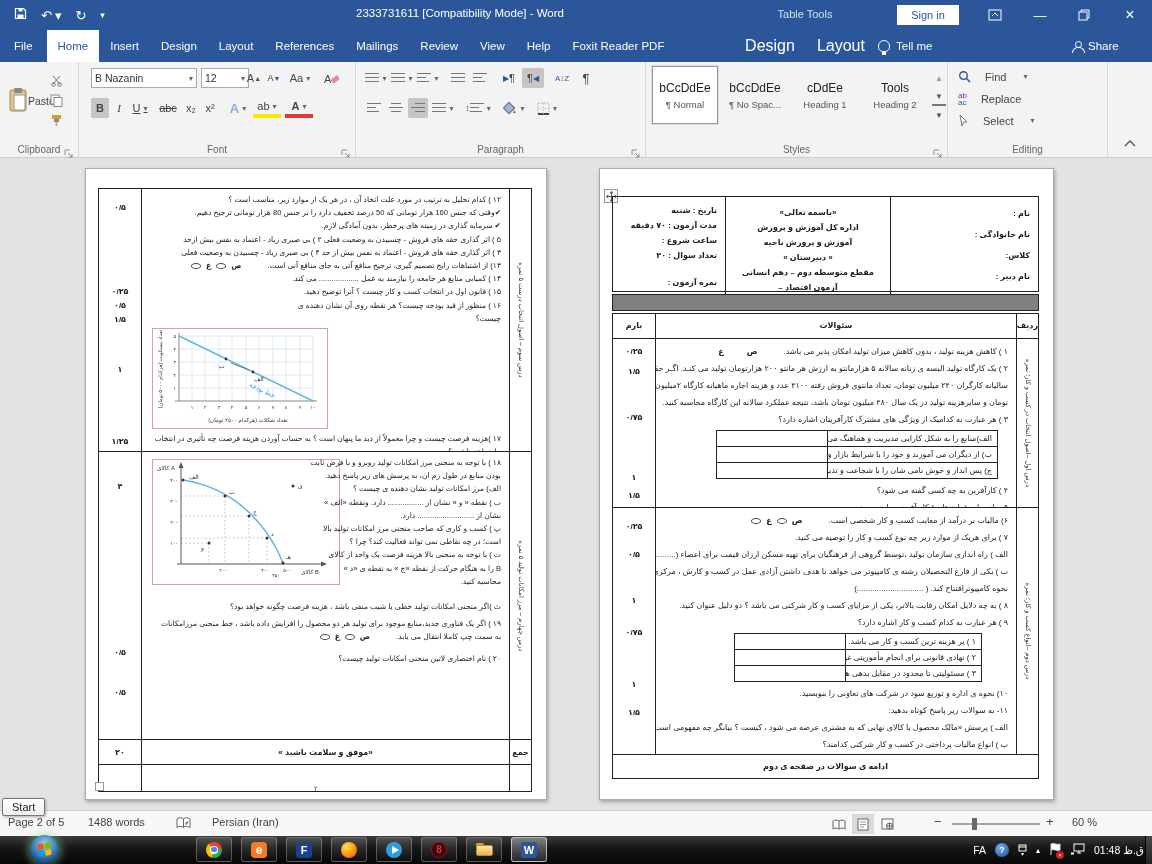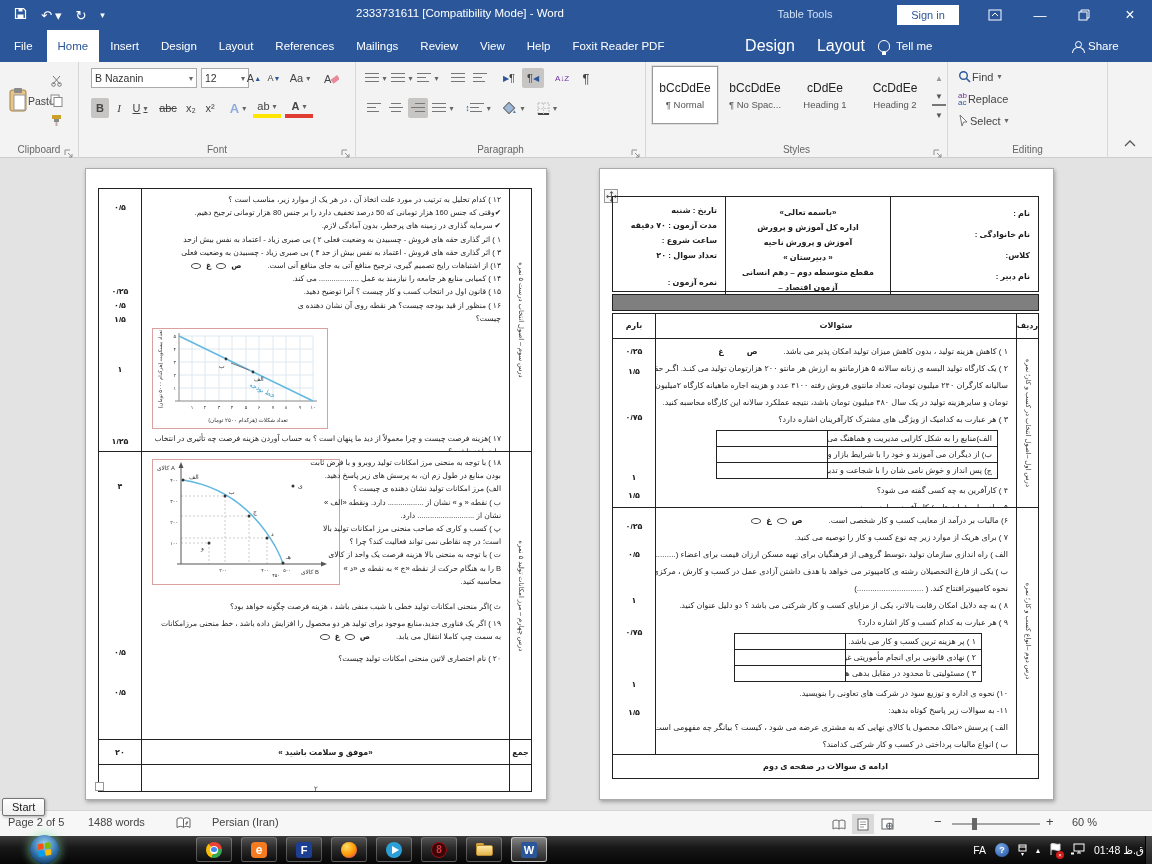--- a/index.html
+++ b/index.html
@@ -35,21 +35,21 @@
 .bigbtn{position:absolute;display:flex;flex-direction:row;align-items:center;justify-content:flex-start;font-size:10.5px;color:#444}
 .sm{position:absolute;display:flex;align-items:center;justify-content:center;font-size:11px;color:#444;height:20px}
 .tgl{background:#c8c6c4;border-radius:2px}
 .combo{position:absolute;height:20px;background:#fff;border:1px solid #aaa;display:flex;align-items:center;justify-content:space-between;font-size:10.5px;padding:0 3px;color:#333}
 .dd{font-size:8px;color:#666;margin-left:3px}
 .stylecard{position:absolute;top:4px;width:66px;height:58px;border:1px solid transparent;display:flex;flex-direction:column;align-items:center;justify-content:center;gap:4px}
 .stylecard .samp{font-size:12px;color:#222}
 .stylecard .nm{font-size:9.5px;color:#555}
 .stylecard.sel{border:1px solid #999;background:#fff;box-shadow:0 0 0 1px #ddd}
 .hblue{color:#2e74b5;font-size:15px}
-.edrow{position:absolute;left:10px;display:flex;align-items:center;gap:1px;font-size:11px;color:#444}
+.edrow{position:absolute;left:10px;display:flex;align-items:center;gap:14px;font-size:11px;color:#444}
 .chevu{position:absolute;right:16px;bottom:6px}
 
 .li{display:inline-block;width:14px;height:12px;background:
  linear-gradient(#777,#777) 0 1px/14px 1.4px no-repeat,
  linear-gradient(#777,#777) 0 5px/14px 1.4px no-repeat,
  linear-gradient(#777,#777) 0 9px/14px 1.4px no-repeat}
 .li.short{background:
  linear-gradient(#777,#777) 0 1px/14px 1.4px no-repeat,
  linear-gradient(#777,#777) 0 5px/9px 1.4px no-repeat,
  linear-gradient(#777,#777) 0 9px/12px 1.4px no-repeat}
@@ -348,21 +348,21 @@
         </div>
       <div class="stylecard" style="left:76px">
           <span class="samp">bCcDdEe</span>
           <span class="nm">¶ No Spac...</span>
         </div>
       <div class="stylecard" style="left:146px">
           <span class="samp hblue">cDdEe</span>
           <span class="nm">Heading 1</span>
         </div>
       <div class="stylecard" style="left:216px">
-          <span class="samp hblue">CcDdEe</span>
+          <span class="samp hblue">Tools</span>
           <span class="nm">Heading 2</span>
         </div>
       <div class="sm" style="left:286px;top:6px;width:14px;color:#999;font-size:8px">▲</div>
       <div class="sm" style="left:286px;top:24px;width:14px;color:#555;font-size:8px">▼</div>
       <div class="sm" style="left:286px;top:42px;width:14px;color:#555;font-size:8px;border-top:2px solid #777">▼</div>
       <div class="grp-label">Styles</div>
       <span class="dlg"><svg width="10" height="10">
             <path d="M1 1v5M1 1h5" stroke="#777" fill="none"></path>
             <path d="M4 4l4 4M8 5v3H5" stroke="#777" fill="none"></path>
           </svg></span>
@@ -401,21 +401,21 @@
       <div class="qtbl" style="right:14px;top:19px;width:434px">
 
         <div class="qrow" style="height:262px">
           <div class="vcell">
               <span class="vlabel">درس سوم – اصول انتخاب درست  ۵  نمره</span>
             </div>
           <div class="qc">
             <div class="ln">۱۲ ) کدام تحلیل به ترتیب در مورد علت اتخاذ آن ، در هر یک از موارد زیر، مناسب است ؟</div>
             <div class="ln">✔وقتی که جنس 160 هزار تومانی که 50 درصد تخفیف دارد را بر جنس 80 هزار تومانی ترجیح دهیم.</div>
             <div class="ln">✔ سرمایه گذاری در زمینه های پرخطر، بدون آمادگی لازم.</div>
-            <div class="ln">۱ )  اثر گذاری حقه های فروش - چسبیدن به وضعیت فعلی    ۲ ) بی صبری زیاد - اعتماد به نفس بیش ازحد</div>
+            <div class="ln">6 )  اثر گذاری حقه های فروش - چسبیدن به وضعیت فعلی    ۲ ) بی صبری زیاد - اعتماد به نفس بیش ازحد</div>
             <div class="ln">۳ ) اثر گذاری حقه های فروش - اعتماد به نفس بیش از حد  ۴ ) بی صبری زیاد - چسبیدن به وضعیت فعلی</div>
             <div class="ln"><span>۱۳)  از اشتباهات رایج تصمیم گیری، ترجیح منافع آتی به جای منافع آنی است.</span><span class="tfw">
                   <span>ص</span>
                   <i class="oc"></i>
                   <span>غ</span>
                   <i class="oc"></i>
                 </span></div>
             <div class="ln">۱۴ ) کمیابی منابع هر جامعه را نیازمند به عمل  ................... می کند.</div>
             <div class="ln">۱۵ ) قانون اول  در انتخاب کسب و کار چیست ؟ آنرا توضیح دهید.</div>
             <div class="ln">۱۶ ) منظور از قید بودجه چیست؟ هر نقطه روی آن نشان دهنده ی</div>

